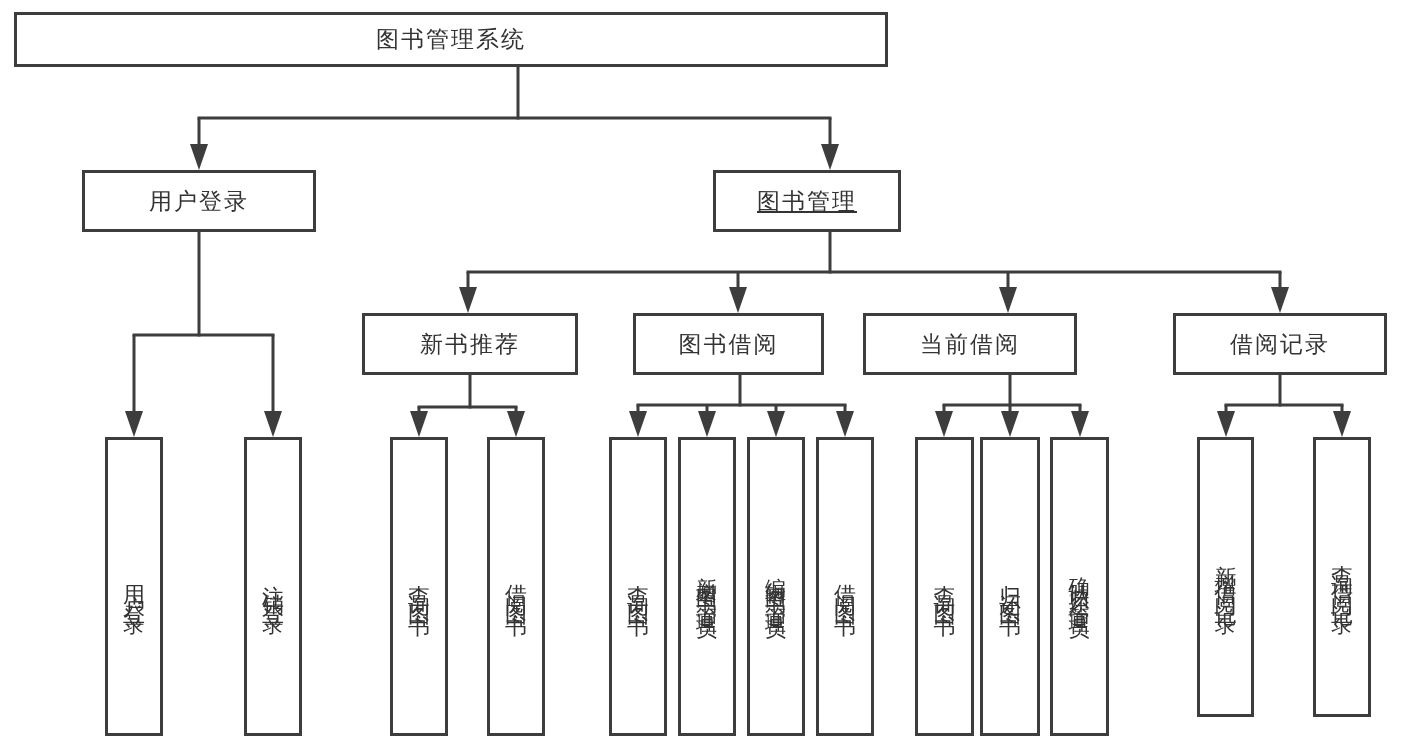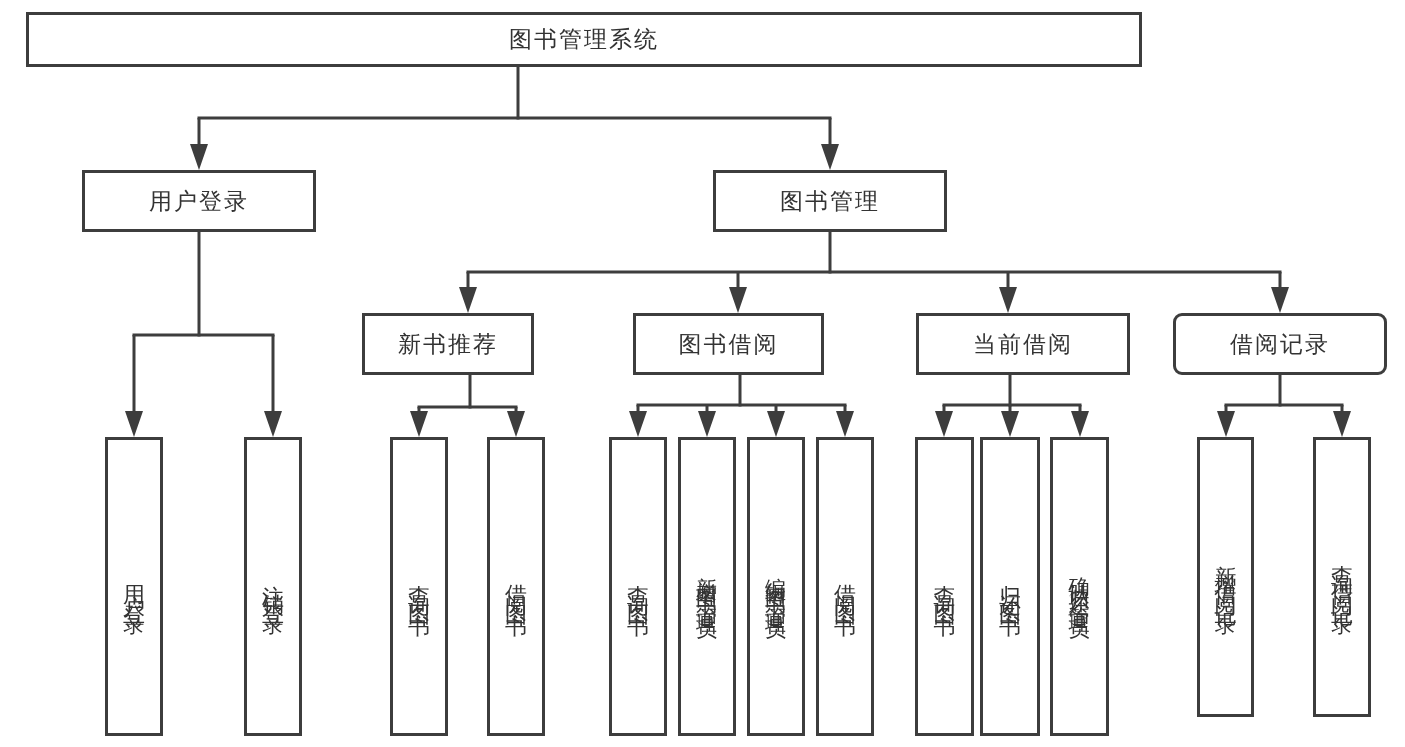--- a/index.html
+++ b/index.html
@@ -130,41 +130,41 @@
     <polygon points="1071,411 1089,411 1080,437"></polygon>
 
     <line x1="1280" y1="374" x2="1280" y2="406.5"></line>
     <line x1="1224.5" y1="405" x2="1343.5" y2="405"></line>
     <line x1="1226" y1="405" x2="1226" y2="417"></line>
     <polygon points="1217,411 1235,411 1226,437"></polygon>
     <line x1="1342" y1="405" x2="1342" y2="417"></line>
     <polygon points="1333,411 1351,411 1342,437"></polygon>
   </svg>
 
-  <div class="node hbox" style="left:14px; top:12px; width:1116px; height:55px;margin-left:12px;">
+  <div class="node hbox" style="left:14px; top:12px; width:874px; height:55px;">
     <span>图书管理系统</span>
   </div>
 
   <div class="node hbox" style="left:82px; top:170px; width:234px; height:62px;">
     <span>用户登录</span>
   </div>
-  <div class="node hbox" style="left:713px; top:170px; width:234px; height:62px;">
+  <div class="node hbox" style="left:713px; top:170px; width:188px; height:62px;text-decoration:underline;">
     <span>图书管理</span>
   </div>
 
-  <div class="node hbox" style="left:362px; top:313px; width:172px; height:62px;">
+  <div class="node hbox" style="left:362px; top:313px; width:216px; height:62px;">
     <span>新书推荐</span>
   </div>
   <div class="node hbox" style="left:633px; top:313px; width:191px; height:62px;">
     <span>图书借阅</span>
   </div>
-  <div class="node hbox" style="left:916px; top:313px; width:214px; height:62px;">
+  <div class="node hbox" style="left:863px; top:313px; width:214px; height:62px;">
     <span>当前借阅</span>
   </div>
-  <div class="node hbox" style="left:1173px; top:313px; width:214px; height:62px;border-radius:9px;">
+  <div class="node hbox" style="left:1173px; top:313px; width:214px; height:62px;">
     <span>借阅记录</span>
   </div>
 
   <div class="node vbox" style="left:105px; top:437px; width:58px; height:299px;">
     <span class="vtext">用户登录</span>
   </div>
   <div class="node vbox" style="left:244px; top:437px; width:58px; height:299px;">
     <span class="vtext">注销登录</span>
   </div>
 

